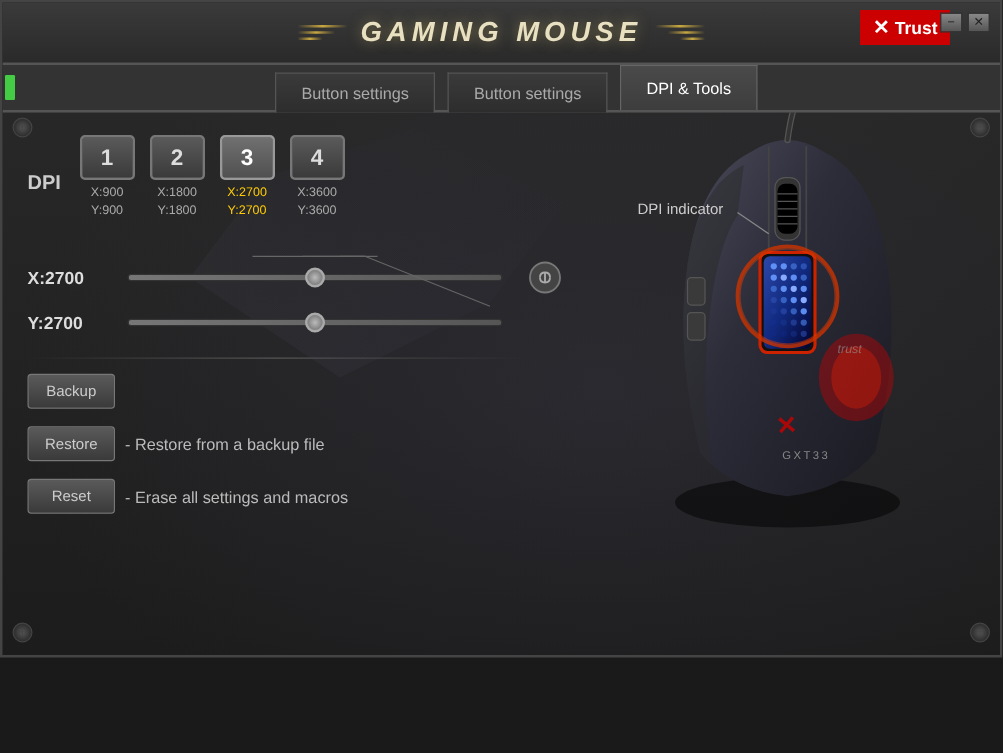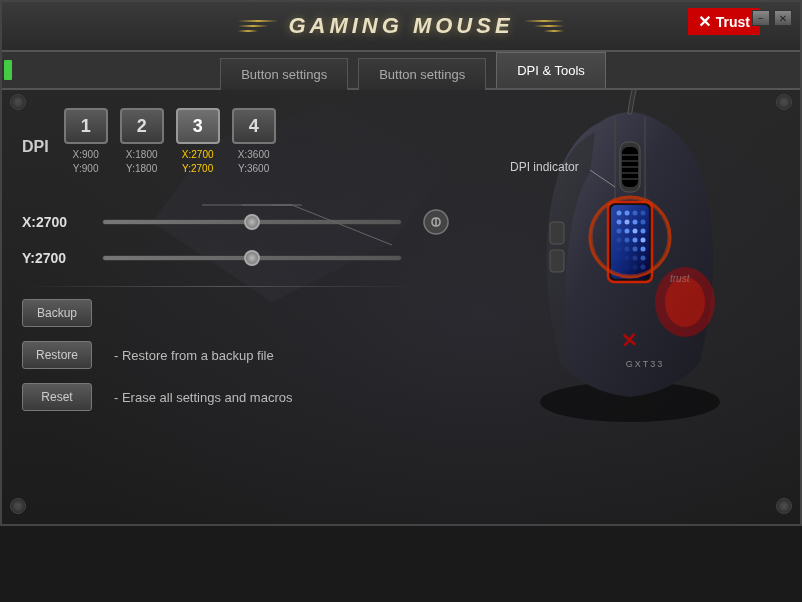--- a/index.html
+++ b/index.html
@@ -275,21 +275,21 @@
       right: 20px;
       top: 80px;
       width: 280px;
       height: 380px;
     }
 
     .action-row {
       display: flex;
       align-items: center;
       margin-bottom: 14px;
-      gap: 22px;
+      gap: 8px;
     }
 
     .action-btn {
       width: 70px;
       height: 28px;
       background: linear-gradient(180deg, #5a5a5a 0%, #3a3a3a 100%);
       border: 1px solid #777;
       border-radius: 3px;
       color: #ccc;
       font-size: 12px;

